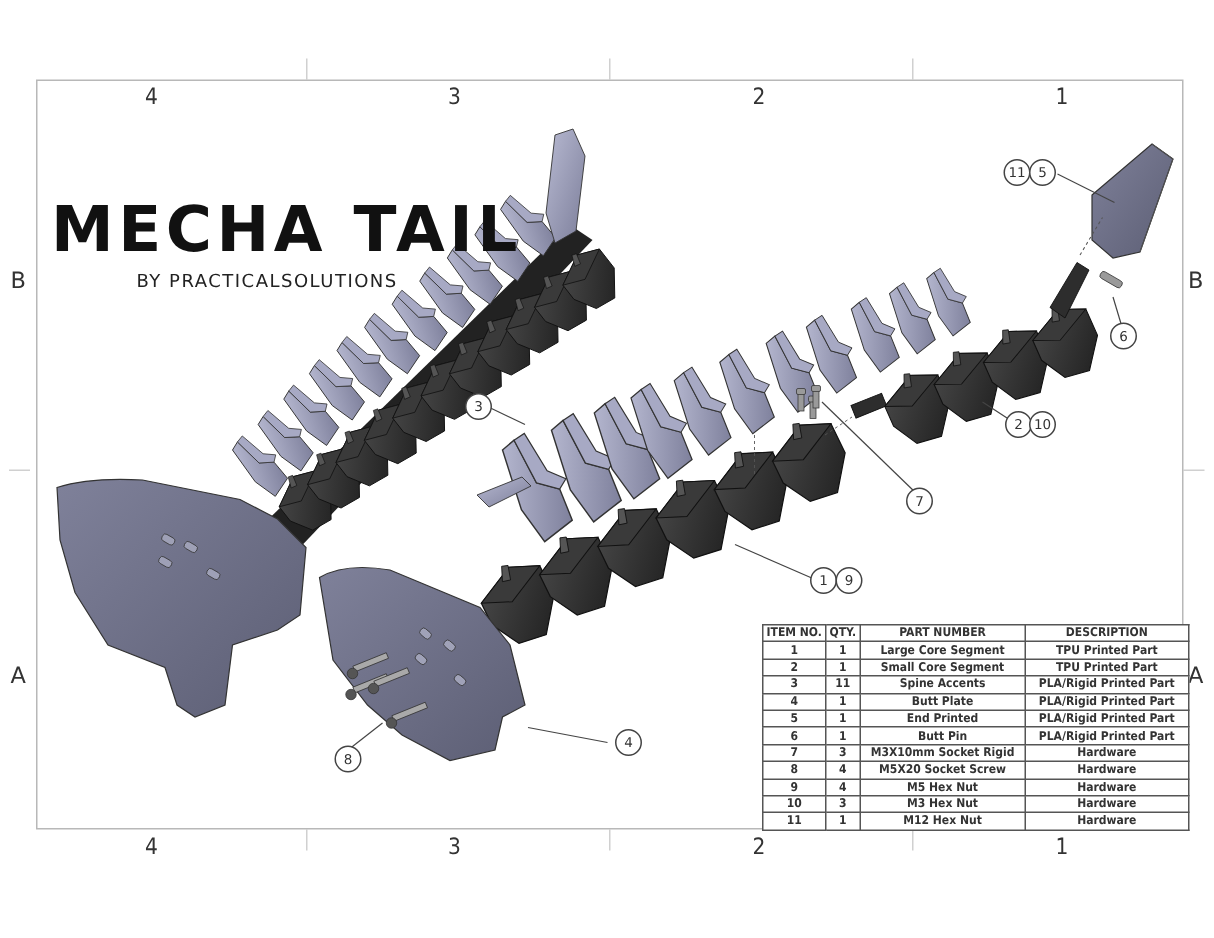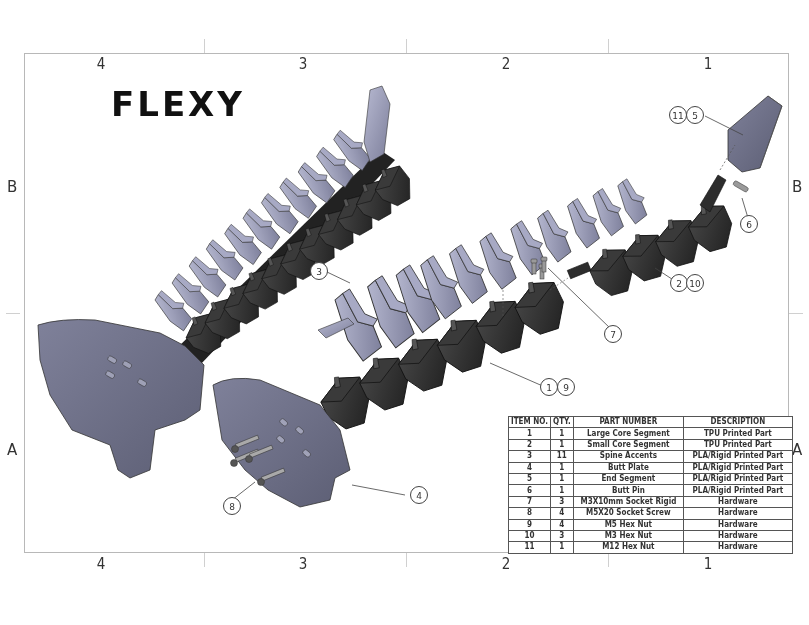--- a/index.html
+++ b/index.html
@@ -196,21 +196,22 @@
       <line x1="748" y1="218" x2="742" y2="198"></line>
       <line x1="678" y1="283" x2="655" y2="268"></line>
       <line x1="327" y1="272" x2="350" y2="283"></line>
       <line x1="612" y1="330" x2="548" y2="268"></line>
       <line x1="545" y1="387" x2="490" y2="363"></line>
       <line x1="405" y1="495" x2="352" y2="485"></line>
       <line x1="232" y1="500" x2="255" y2="482"></line>
     </g>
   </svg>
 
-  <div class="title1">FLEXY</div>
+  <div class="title2">MECHA TAIL</div>
+  <div class="byline">BY PRACTICALSOLUTIONS</div>
 
   <div class="balloon" style="left:669px;top:106px;">11</div>
   <div class="balloon" style="left:686px;top:106px;">5</div>
   <div class="balloon" style="left:740px;top:215px;">6</div>
   <div class="balloon" style="left:670px;top:274px;">2</div>
   <div class="balloon" style="left:686px;top:274px;">10</div>
   <div class="balloon" style="left:310px;top:262px;">3</div>
   <div class="balloon" style="left:604px;top:325px;">7</div>
   <div class="balloon" style="left:540px;top:378px;">1</div>
   <div class="balloon" style="left:557px;top:378px;">9</div>
@@ -247,21 +248,21 @@
         </tr>
       <tr>
           <td class="c">4</td>
           <td class="c">1</td>
           <td class="l">Butt Plate</td>
           <td class="c">PLA/Rigid Printed Part</td>
         </tr>
       <tr>
           <td class="c">5</td>
           <td class="c">1</td>
-          <td class="l">End Segment</td>
+          <td class="l">End Printed</td>
           <td class="c">PLA/Rigid Printed Part</td>
         </tr>
       <tr>
           <td class="c">6</td>
           <td class="c">1</td>
           <td class="l">Butt Pin</td>
           <td class="c">PLA/Rigid Printed Part</td>
         </tr>
       <tr>
           <td class="c">7</td>

